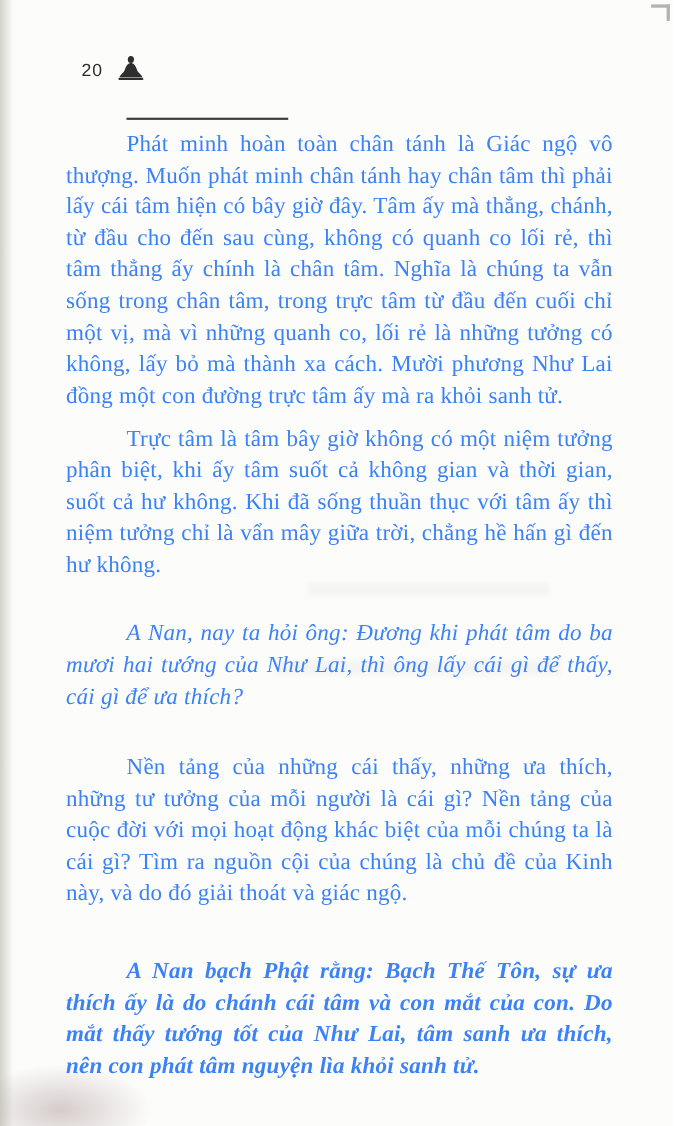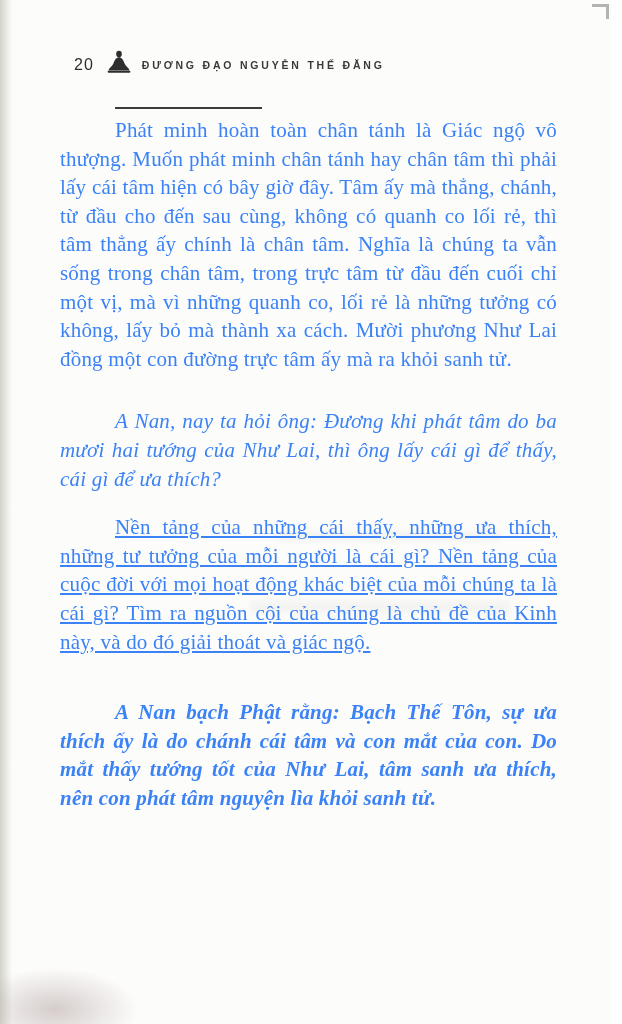--- a/index.html
+++ b/index.html
@@ -91,21 +91,21 @@
     margin: 0;
     font-size: 21px;
     line-height: 28.6px;
     letter-spacing: 0.2px;
     text-align: justify;
     text-indent: 55px;
     color: #3b82f6;
   }
   .para.p2 { margin-top: 11px; }
   .para.q1 { margin-top: 34px; }
-  .para.p3 { margin-top: 20px; text-decoration: underline; }
+  .para.p3 { margin-top: 36px; }
   .para.q2 { margin-top: 42px; }
   .quote { font-style: italic; font-family: Liberation Serif, serif; }
   .quote-bold { font-style: italic; font-weight: bold; }
 </style>
 </head>
 <body>
 
 <div class="page">
 
   <div class="edge-left"></div>
@@ -116,25 +116,25 @@
 
   <header class="running-head">
     <span class="pagenum">20</span>
     <span class="head-icon">
       <svg width="26" height="24" viewBox="0 0 26 24" aria-hidden="true">
         <ellipse cx="13" cy="4" rx="2.8" ry="3.2" fill="#2e2e2e"></ellipse>
         <path d="M13 7 C9.6 7.8 8.4 10.6 7.4 13.6 C6.5 16 4.6 17 3.4 18.6 L2.4 20.4 L23.6 20.4 L22.6 18.6 C21.4 17 19.5 16 18.6 13.6 C17.6 10.6 16.4 7.8 13 7 Z" fill="#2e2e2e"></path>
         <rect x="1.6" y="20.8" width="22.8" height="2" rx="1" fill="#2e2e2e"></rect>
       </svg>
     </span>
-    <span class="running-title">ĐƯƠNG ĐẠO NGUYỄN THẾ ĐĂNG</span>
   </header>
 
   <div class="head-rule"></div>
 
   <main class="body-text">
     <p class="para p1">Phát minh hoàn toàn chân tánh là Giác ngộ vô thượng. Muốn phát minh chân tánh hay chân tâm thì phải lấy cái tâm hiện có bây giờ đây. Tâm ấy mà thẳng, chánh, từ đầu cho đến sau cùng, không có quanh co lối rẻ, thì tâm thẳng ấy chính là chân tâm. Nghĩa là chúng ta vẫn sống trong chân tâm, trong trực tâm từ đầu đến cuối chỉ một vị, mà vì những quanh co, lối rẻ là những tưởng có không, lấy bỏ mà thành xa cách. Mười phương Như Lai đồng một con đường trực tâm ấy mà ra khỏi sanh tử.</p>
+    <p class="para p2">Trực tâm là tâm bây giờ không có một niệm tưởng phân biệt, khi ấy tâm suốt cả không gian và thời gian, suốt cả hư không. Khi đã sống thuần thục với tâm ấy thì niệm tưởng chỉ là vẩn mây giữa trời, chẳng hề hấn gì đến hư không.</p>
     <p class="para quote q1">A Nan, nay ta hỏi ông: Đương khi phát tâm do ba mươi hai tướng của Như Lai, thì ông lấy cái gì để thấy, cái gì để ưa thích?</p>
     <p class="para p3">Nền tảng của những cái thấy, những ưa thích, những tư tưởng của mỗi người là cái gì? Nền tảng của cuộc đời với mọi hoạt động khác biệt của mỗi chúng ta là cái gì? Tìm ra nguồn cội của chúng là chủ đề của Kinh này, và do đó giải thoát và giác ngộ.</p>
     <p class="para quote-bold q2">A Nan bạch Phật rằng: Bạch Thế Tôn, sự ưa thích ấy là do chánh cái tâm và con mắt của con. Do mắt thấy tướng tốt của Như Lai, tâm sanh ưa thích, nên con phát tâm nguyện lìa khỏi sanh tử.</p>
   </main>
 
 </div>
 
 </body></html>

